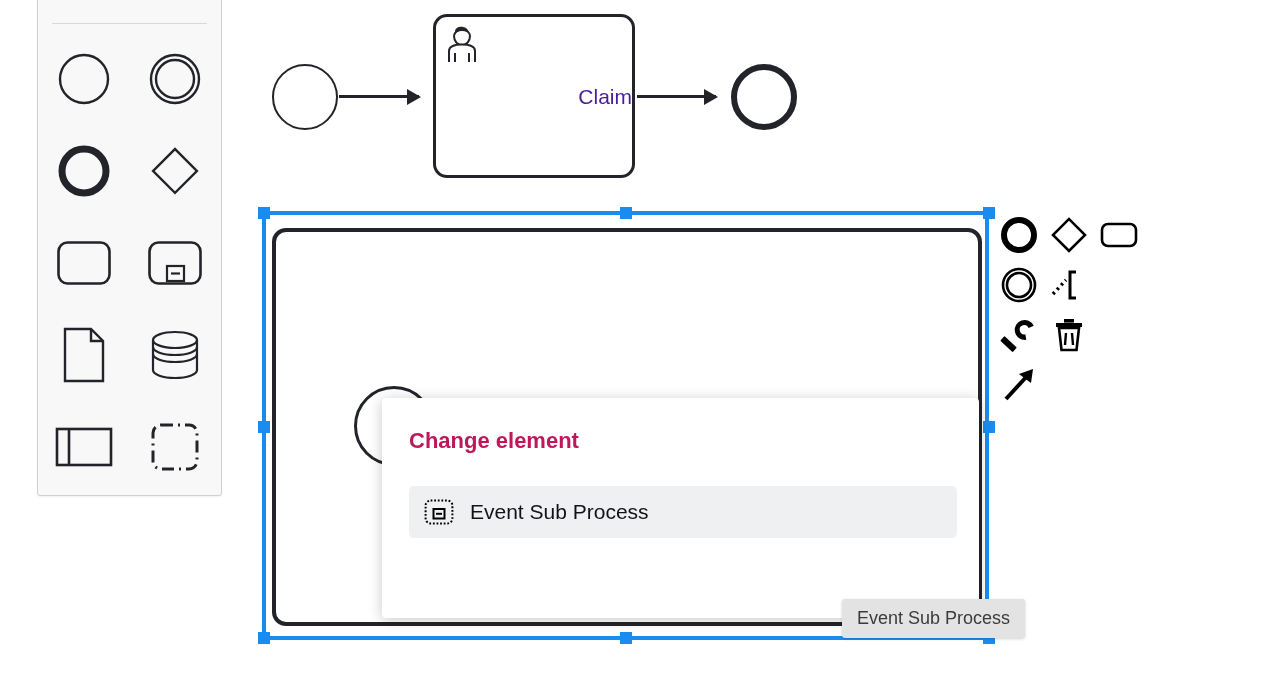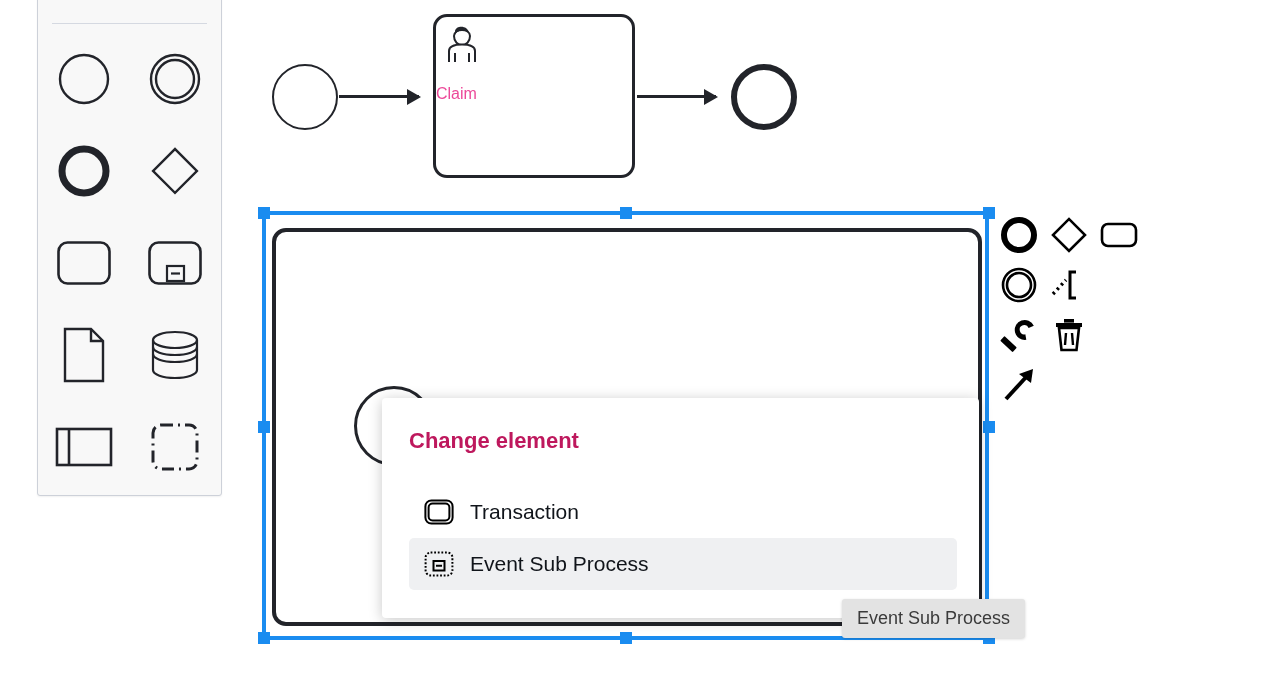--- a/index.html
+++ b/index.html
@@ -94,23 +94,23 @@
     border: 3px solid #22242a;
     border-radius: 14px;
     background: #fff;
     box-sizing: border-box;
   }
   .bpmn-task-label {
     position: absolute;
     left: 0;
     right: 0;
     top: 68px;
-    text-align: left;
-    font-size: 16px;
-    color: #ec4899;
+    text-align: right;
+    font-size: 21px;
+    color: #4c1d95;
   }
   .user-icon {
     position: absolute;
     left: 8px;
     top: 6px;
     width: 36px;
     height: 40px;
   }
   .arrow {
     position: absolute;
@@ -473,29 +473,20 @@
           </svg>
         </span>
       </div>
     </div>
   </div>
 
   <div class="popup">
     <div class="popup-title">Change element</div>
     <div class="popup-list">
 
-      <div class="popup-item">
-        <span class="popup-item-icon">
-          <svg width="30" height="26" viewBox="0 0 30 26">
-            <rect x="1.4" y="1.4" width="27.2" height="23.2" rx="6" ry="6" fill="none" stroke="#000" stroke-width="2"></rect>
-            <rect x="4.6" y="4.6" width="20.8" height="16.8" rx="4" ry="4" fill="none" stroke="#000" stroke-width="2"></rect>
-          </svg>
-        </span>
-        <span class="popup-item-label">Transaction</span>
-      </div>
 
       <div class="popup-item selected">
         <span class="popup-item-icon">
           <svg width="30" height="26" viewBox="0 0 30 26">
             <rect x="1.6" y="1.6" width="26.8" height="22.8" rx="5" ry="5" fill="none" stroke="#000" stroke-width="2" stroke-dasharray="1.8 1.8"></rect>
             <rect x="9.5" y="10" width="11" height="9.5" fill="none" stroke="#000" stroke-width="2"></rect>
             <line x1="12" y1="14.8" x2="18" y2="14.8" stroke="#000" stroke-width="2"></line>
           </svg>
         </span>
         <span class="popup-item-label">Event Sub Process</span>

